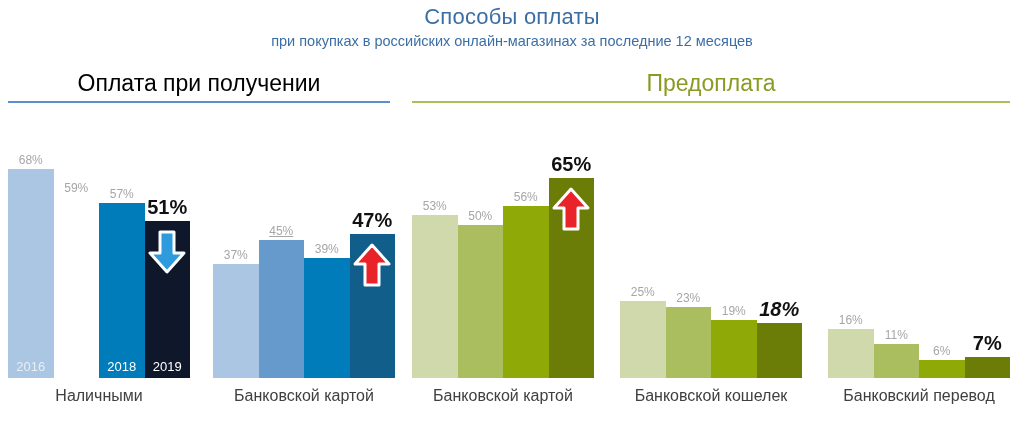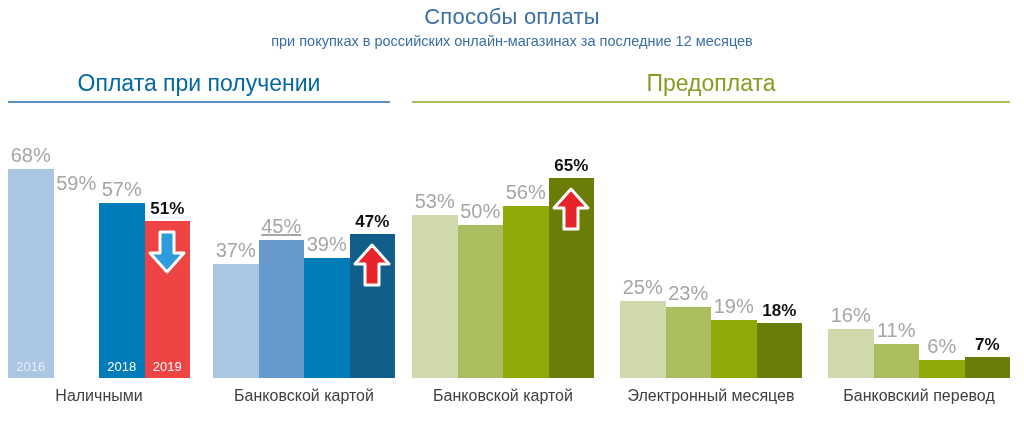--- a/index.html
+++ b/index.html
@@ -39,23 +39,23 @@
   .plot{position:absolute;left:0;top:0;width:1024px;height:439px;}
 
   .group{position:absolute;bottom:61px;height:260px;}
   .bars{position:absolute;bottom:0;left:0;height:260px;width:100%;
         display:flex;align-items:flex-end;}
   .barwrap{position:relative;flex:1 1 0;height:100%;}
   .bar{position:absolute;bottom:0;left:0;right:0;}
 
   .val{
     position:absolute;left:50%;transform:translateX(-50%);
-    white-space:nowrap;font-size:20px;color:#a6a6a6;font-weight:400;
-  }
-  .val.current{color:#111111;font-weight:bold;font-size:17px;}
+    white-space:nowrap;font-size:12px;color:#a6a6a6;font-weight:400;
+  }
+  .val.current{color:#111111;font-weight:bold;font-size:20px;}
 
   .year{
     position:absolute;bottom:4px;left:0;right:0;text-align:center;
     font-size:13px;color:#ffffff;
   }
   .year.dim{color:#e8eef6;}
 
   .cat{
     position:absolute;bottom:0;left:0;width:100%;text-align:center;
     font-size:16px;color:#404040;line-height:20px;
@@ -69,21 +69,21 @@
 </style>
 </head>
 <body>
 
 <div class="root">
 
   <div class="title nosel" style="color: rgb(59, 110, 165);">Способы оплаты</div>
   <div class="subtitle nosel" style="color: rgb(59, 110, 165);">при покупках в российских онлайн-магазинах за последние 12 месяцев</div>
 
   <div class="section-head" id="sec-cod">
-    <div class="label nosel" style="color: #0369a1;">Оплата при получении</div>
+    <div class="label nosel" style="color: #000000;">Оплата при получении</div>
     <div class="rule" style="background: rgb(91, 143, 201);"></div>
   </div>
 
   <div class="section-head" id="sec-pre">
     <div class="label nosel" style="color: rgb(138, 154, 34);">Предоплата</div>
     <div class="rule" style="background: rgb(176, 187, 90);"></div>
   </div>
 
   <div class="plot" id="plot">
       <div class="group" style="left: 8px; width: 182px;">
@@ -97,21 +97,21 @@
           <div class="barwrap">
             <div class="val" style="bottom: 183.13px;">59%</div>
           </div>
           <div class="barwrap">
             <div class="bar" style="height: 174.99px; background: rgb(0, 124, 186);">
               <div class="year">2018</div>
             </div>
             <div class="val" style="bottom: 176.99px;">57%</div>
           </div>
           <div class="barwrap">
-            <div class="bar" style="height: 156.57px; background: #ef4444;">
+            <div class="bar" style="height: 156.57px; background: #0f172a;">
               <div class="year">2019</div>
               <div class="arrow" style="top: 8px;"><svg viewBox="0 0 42 46" width="42" height="46">
                   <path d="M14,3 L28,3 L28,24 L38,24 L21,43 L4,24 L14,24 Z" fill="#2e9bdc" stroke="#ffffff" stroke-width="3" stroke-linejoin="round"></path>
                 </svg></div>
             </div>
             <div class="val current" style="bottom: 158.57px;">51%</div>
           </div>
         </div>
       </div>
       <div class="cat nosel" style="left: 8px; width: 182px; position: absolute; top: 386px;">Наличными</div>
@@ -174,25 +174,25 @@
           <div class="barwrap">
             <div class="bar" style="height: 70.61px; background: rgb(170, 190, 95);"></div>
             <div class="val" style="bottom: 72.61px;">23%</div>
           </div>
           <div class="barwrap">
             <div class="bar" style="height: 58.33px; background: rgb(143, 170, 7);"></div>
             <div class="val" style="bottom: 60.33px;">19%</div>
           </div>
           <div class="barwrap">
             <div class="bar" style="height: 55.26px; background: rgb(107, 125, 6);"></div>
-            <div class="val current" style="bottom: 57.26px;">18%</div>
-          </div>
-        </div>
-      </div>
-      <div class="cat nosel" style="left: 620px; width: 182px; position: absolute; top: 386px;">Электронный месяцев</div>
+            <div class="val current" style="bottom: 57.26px; font-style: italic;">18%</div>
+          </div>
+        </div>
+      </div>
+      <div class="cat nosel" style="left: 620px; width: 182px; position: absolute; top: 386px;">Банковской кошелек</div>
       <div class="group" style="left: 828px; width: 182px;">
         <div class="bars">
           <div class="barwrap">
             <div class="bar" style="height: 49.12px; background: rgb(207, 217, 172);"></div>
             <div class="val" style="bottom: 51.12px;">16%</div>
           </div>
           <div class="barwrap">
             <div class="bar" style="height: 33.77px; background: rgb(170, 190, 95);"></div>
             <div class="val" style="bottom: 35.77px;">11%</div>
           </div>

